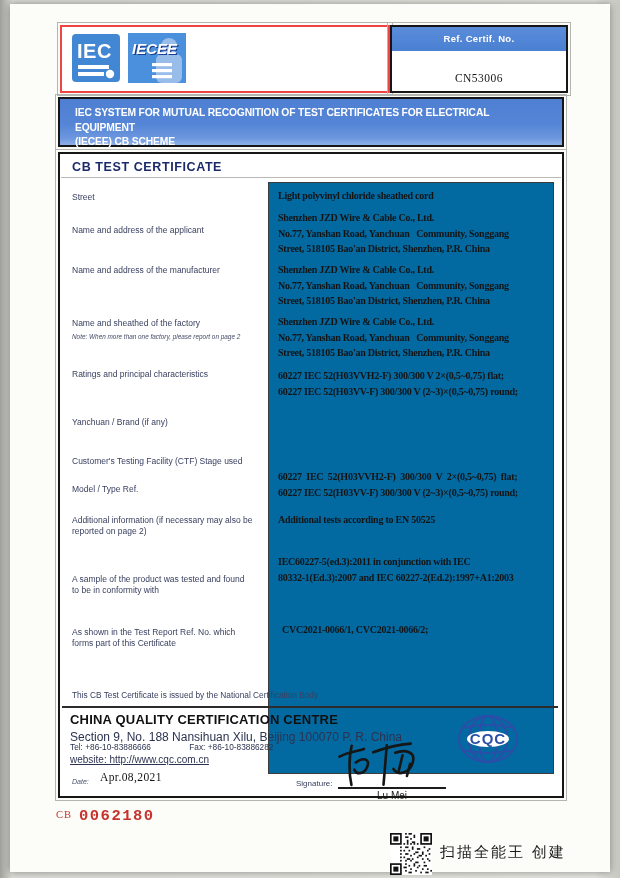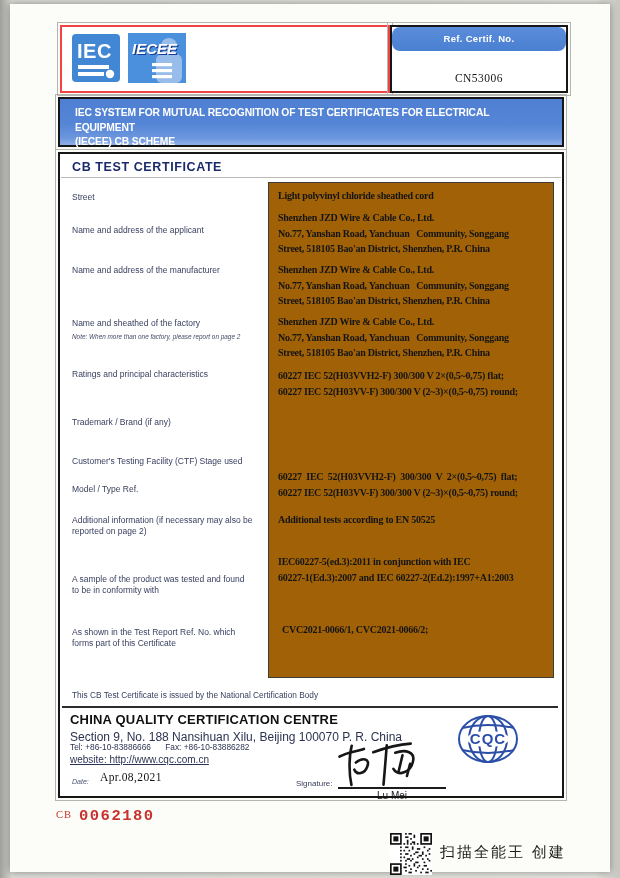--- a/index.html
+++ b/index.html
@@ -16,21 +16,21 @@
   .logos-box{
     position:absolute;left:60px;top:25px;width:326px;height:64px;
     background:#fff;border:2px solid #ef4444;outline:1px solid #b4b4b0;outline-offset:2px;
   }
   .ref-box{
     position:absolute;left:390px;top:25px;width:174px;height:64px;
     background:#fff;border:2px solid #161616;outline:1px solid #b4b4b0;outline-offset:2px;
   }
   .ref-header{
     position:absolute;left:0;top:0;right:0;height:24px;background:linear-gradient(#5a8cda,#4a80d2);
-    color:#fff;font-weight:bold;font-size:9.5px;text-align:center;line-height:24px;letter-spacing:.3px;border-radius:8px;
+    color:#fff;font-weight:bold;font-size:9.5px;text-align:center;line-height:24px;letter-spacing:.3px;
   }
   .ref-value{
     position:absolute;left:0;bottom:7px;right:0;text-align:center;
     font-family:"Liberation Serif",serif;font-size:11.5px;color:#151515;letter-spacing:.5px;
   }
   
   .banner{
     position:absolute;left:58px;top:97px;width:506px;height:50px;box-sizing:border-box;
     background:linear-gradient(180deg,#4e7fd2 0%,#5585d6 55%,#6c97de 85%,#8fb0e8 100%);
     border:2px solid #161616;outline:1px solid #b4b4b0;outline-offset:2px;
@@ -50,37 +50,37 @@
   .label{
     position:absolute;left:72px;width:200px;font-size:8.5px;color:#3a4060;
     line-height:1.35;white-space:pre-line;
   }
   .l0{top:192px}.l1{top:225px}.l2{top:265px}.l3{top:318px}.l4{top:369px}
   .l5{top:417px}.l6{top:456px}.l7{top:484px}.l8{top:515px}.l9{top:574px}.l10{top:627px}
   .field-note{
     position:absolute;left:72px;top:333px;width:210px;font-size:6.4px;font-style:italic;color:#434a66;
   }
   .value-box{
-    position:absolute;left:268px;top:182px;width:286px;height:496px;box-sizing:border-box;
-    border:1.5px solid #3c3c3c;background:#a16207;
+    position:absolute;left:268px;top:182px;width:286px;height:592px;box-sizing:border-box;
+    border:1.5px solid #3c3c3c;background:#0369a1;
   }
   .value{
     position:absolute;left:9px;right:5px;
     font-family:"Liberation Serif",serif;font-weight:bold;font-size:10px;color:#141414;
     line-height:1.55;letter-spacing:-.25px;white-space:pre-wrap;
   }
   .v0{top:5px}.v1{top:27px}.v2{top:79px}.v3{top:131px}.v4{top:185px}
   .v7{top:286px}.v8{top:329px}.v9{top:371px}.v10{top:439px;padding-left:4px}
   
   .issued-note{position:absolute;left:72px;top:690px;font-size:8.3px;color:#3a4060;}
   .divider{position:absolute;left:62px;top:706px;width:496px;height:2px;background:#2c2c2c;}
   .org-name{position:absolute;left:70px;top:712px;font-size:13px;font-weight:bold;color:#101010;letter-spacing:.2px;}
   .org-address{position:absolute;left:70px;top:730px;font-size:12px;color:#2c3350;}
   .org-telfax{position:absolute;left:70px;top:742px;font-size:8.3px;color:#2c3350;}
-  .org-telfax .fax{margin-left:12px;}
+  .org-telfax .fax{margin-left:36px;}
   .org-website{position:absolute;left:70px;top:754px;font-size:10px;color:#2c3350;text-decoration:underline;}
   .date-label{position:absolute;left:72px;top:778px;font-size:7px;color:#4a5070;font-style:italic;}
   .date-value{position:absolute;left:100px;top:771px;font-family:"Liberation Serif",serif;font-size:11.5px;color:#141414;letter-spacing:.4px;}
   .sig-scribble{position:absolute;left:336px;top:736px;}
   .sig-label{position:absolute;left:296px;top:779px;font-size:8px;color:#3a4060;}
   .sig-line{position:absolute;left:338px;top:787px;width:108px;height:2px;background:#1c1c1c;}
   .sig-name{position:absolute;left:338px;top:790px;width:108px;text-align:center;font-size:10px;color:#1a1a1a;}
   .cqc-logo{position:absolute;left:456px;top:712px;}
   
   .cb-stamp{position:absolute;left:56px;top:806px;color:#c8322e;}
@@ -128,21 +128,21 @@
 <div class="main-box"></div>
 <div class="cert-title">CB TEST CERTIFICATE</div>
 <div class="title-underline"></div>
 
 <div class="label l0">Street</div>
 <div class="label l1">Name and address of the applicant</div>
 <div class="label l2">Name and address of the manufacturer</div>
 <div class="label l3">Name and sheathed of the factory</div>
 <div class="field-note">Note: When more than one factory, please report on page 2</div>
 <div class="label l4">Ratings and principal characteristics</div>
-<div class="label l5">Trademark / Brand (if any)</div>
+<div class="label l5">Yanchuan / Brand (if any)</div>
 <div class="label l6">Customer's Testing Facility (CTF) Stage used</div>
 <div class="label l7">Model / Type Ref.</div>
 <div class="label l8">Additional information (if necessary may also be
 reported on page 2)</div>
 <div class="label l9">A sample of the product was tested and found
 to be in conformity with</div>
 <div class="label l10">As shown in the Test Report Ref. No. which
 forms part of this Certificate</div>
 
 <div class="value-box">
@@ -155,21 +155,21 @@
 Street, 518105 Bao'an District, Shenzhen, P.R. China</div>
   <div class="value v3">Shenzhen JZD Wire &amp; Cable Co., Ltd.
 No.77, Yanshan Road, Yanchuan   Community, Songgang
 Street, 518105 Bao'an District, Shenzhen, P.R. China</div>
   <div class="value v4">60227 IEC 52(H03VVH2-F) 300/300 V 2×(0,5~0,75) flat;
 60227 IEC 52(H03VV-F) 300/300 V (2~3)×(0,5~0,75) round;</div>
   <div class="value v7">60227  IEC  52(H03VVH2-F)  300/300  V  2×(0,5~0,75)  flat;
 60227 IEC 52(H03VV-F) 300/300 V (2~3)×(0,5~0,75) round;</div>
   <div class="value v8">Additional tests according to EN 50525</div>
   <div class="value v9">IEC60227-5(ed.3):2011 in conjunction with IEC
-60227-1(Ed.3):2007 and IEC 60227-2(Ed.2):1997+A1:2003</div>
+80332-1(Ed.3):2007 and IEC 60227-2(Ed.2):1997+A1:2003</div>
   <div class="value v10">CVC2021-0066/1, CVC2021-0066/2;</div>
 </div>
 
 <div class="issued-note">This CB Test Certificate is issued by the National Certification Body</div>
 <div class="divider"></div>
 <div class="org-name">CHINA QUALITY CERTIFICATION CENTRE</div>
 <div class="org-address">Section 9, No. 188 Nansihuan Xilu, Beijing 100070 P. R. China</div>
 <div class="org-telfax">
   <span>Tel: +86-10-83886666</span>
   <span class="fax">Fax: +86-10-83886282</span>

